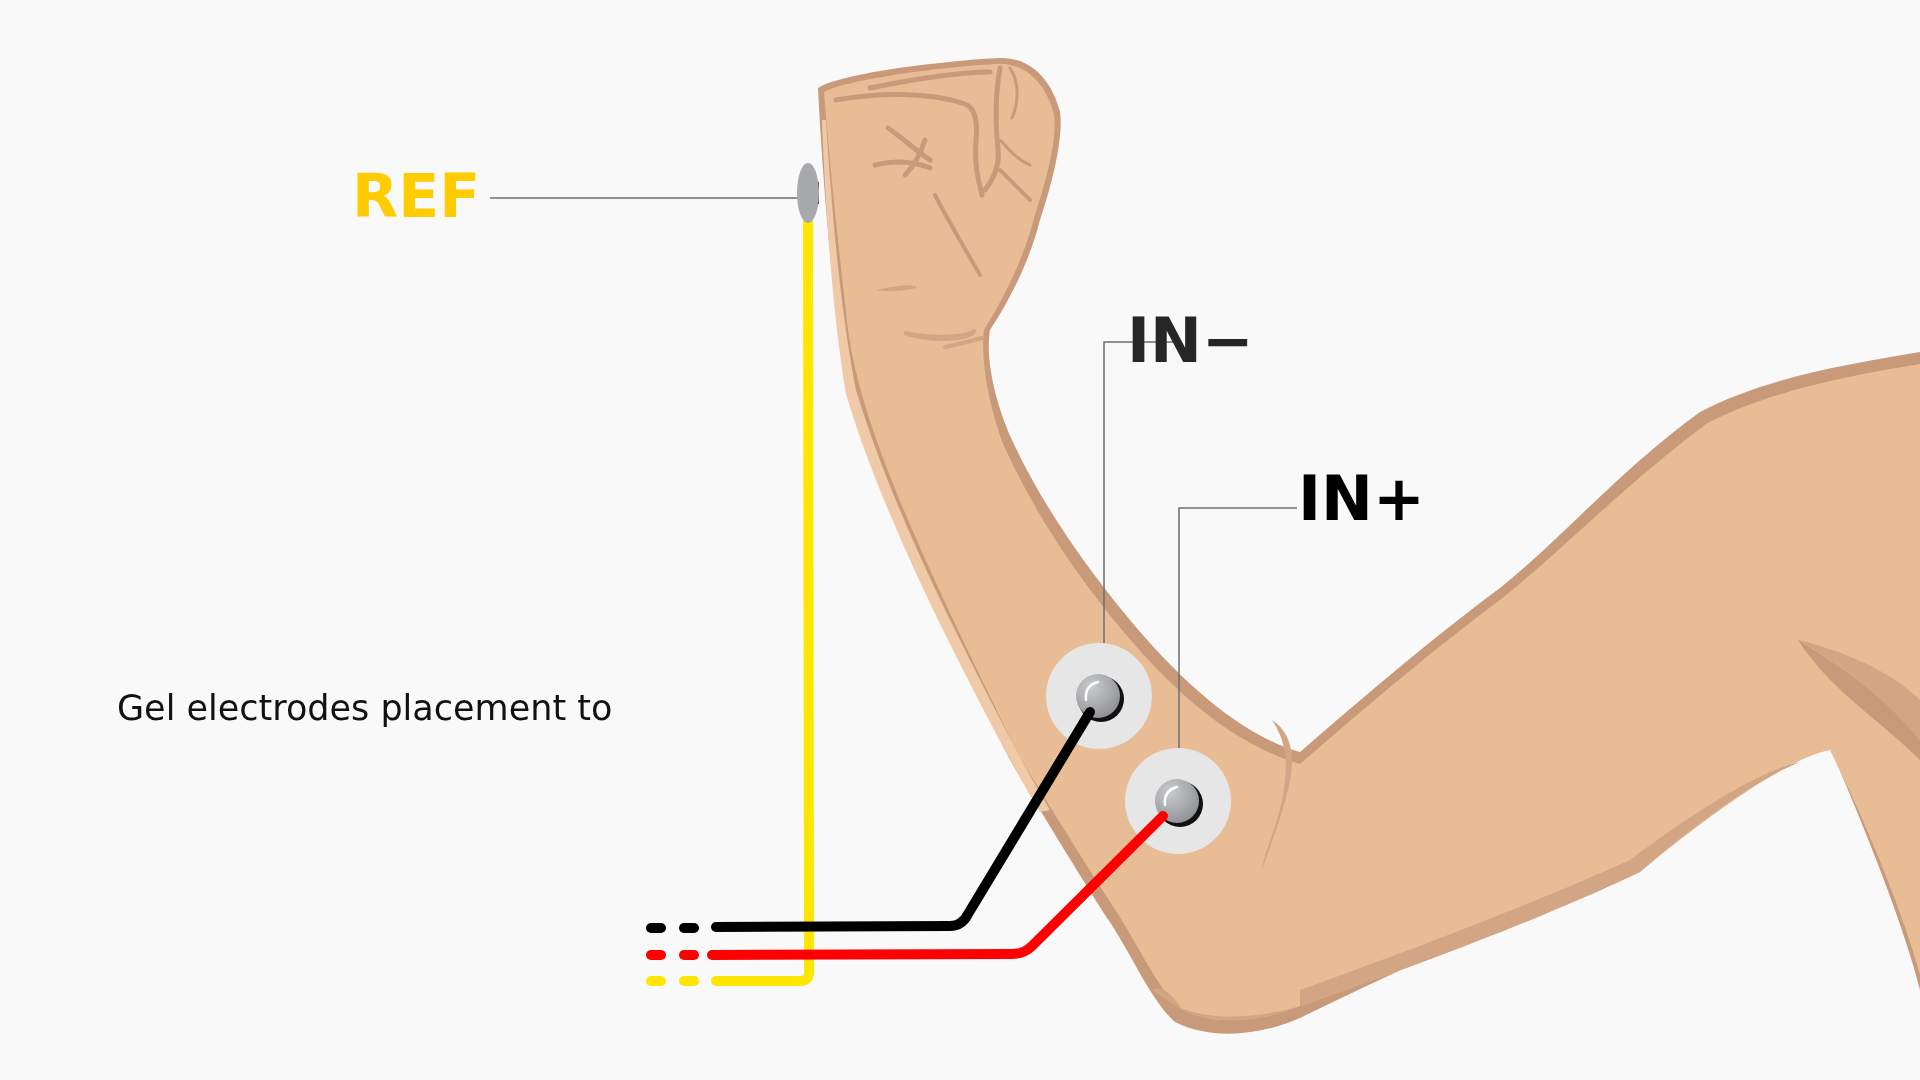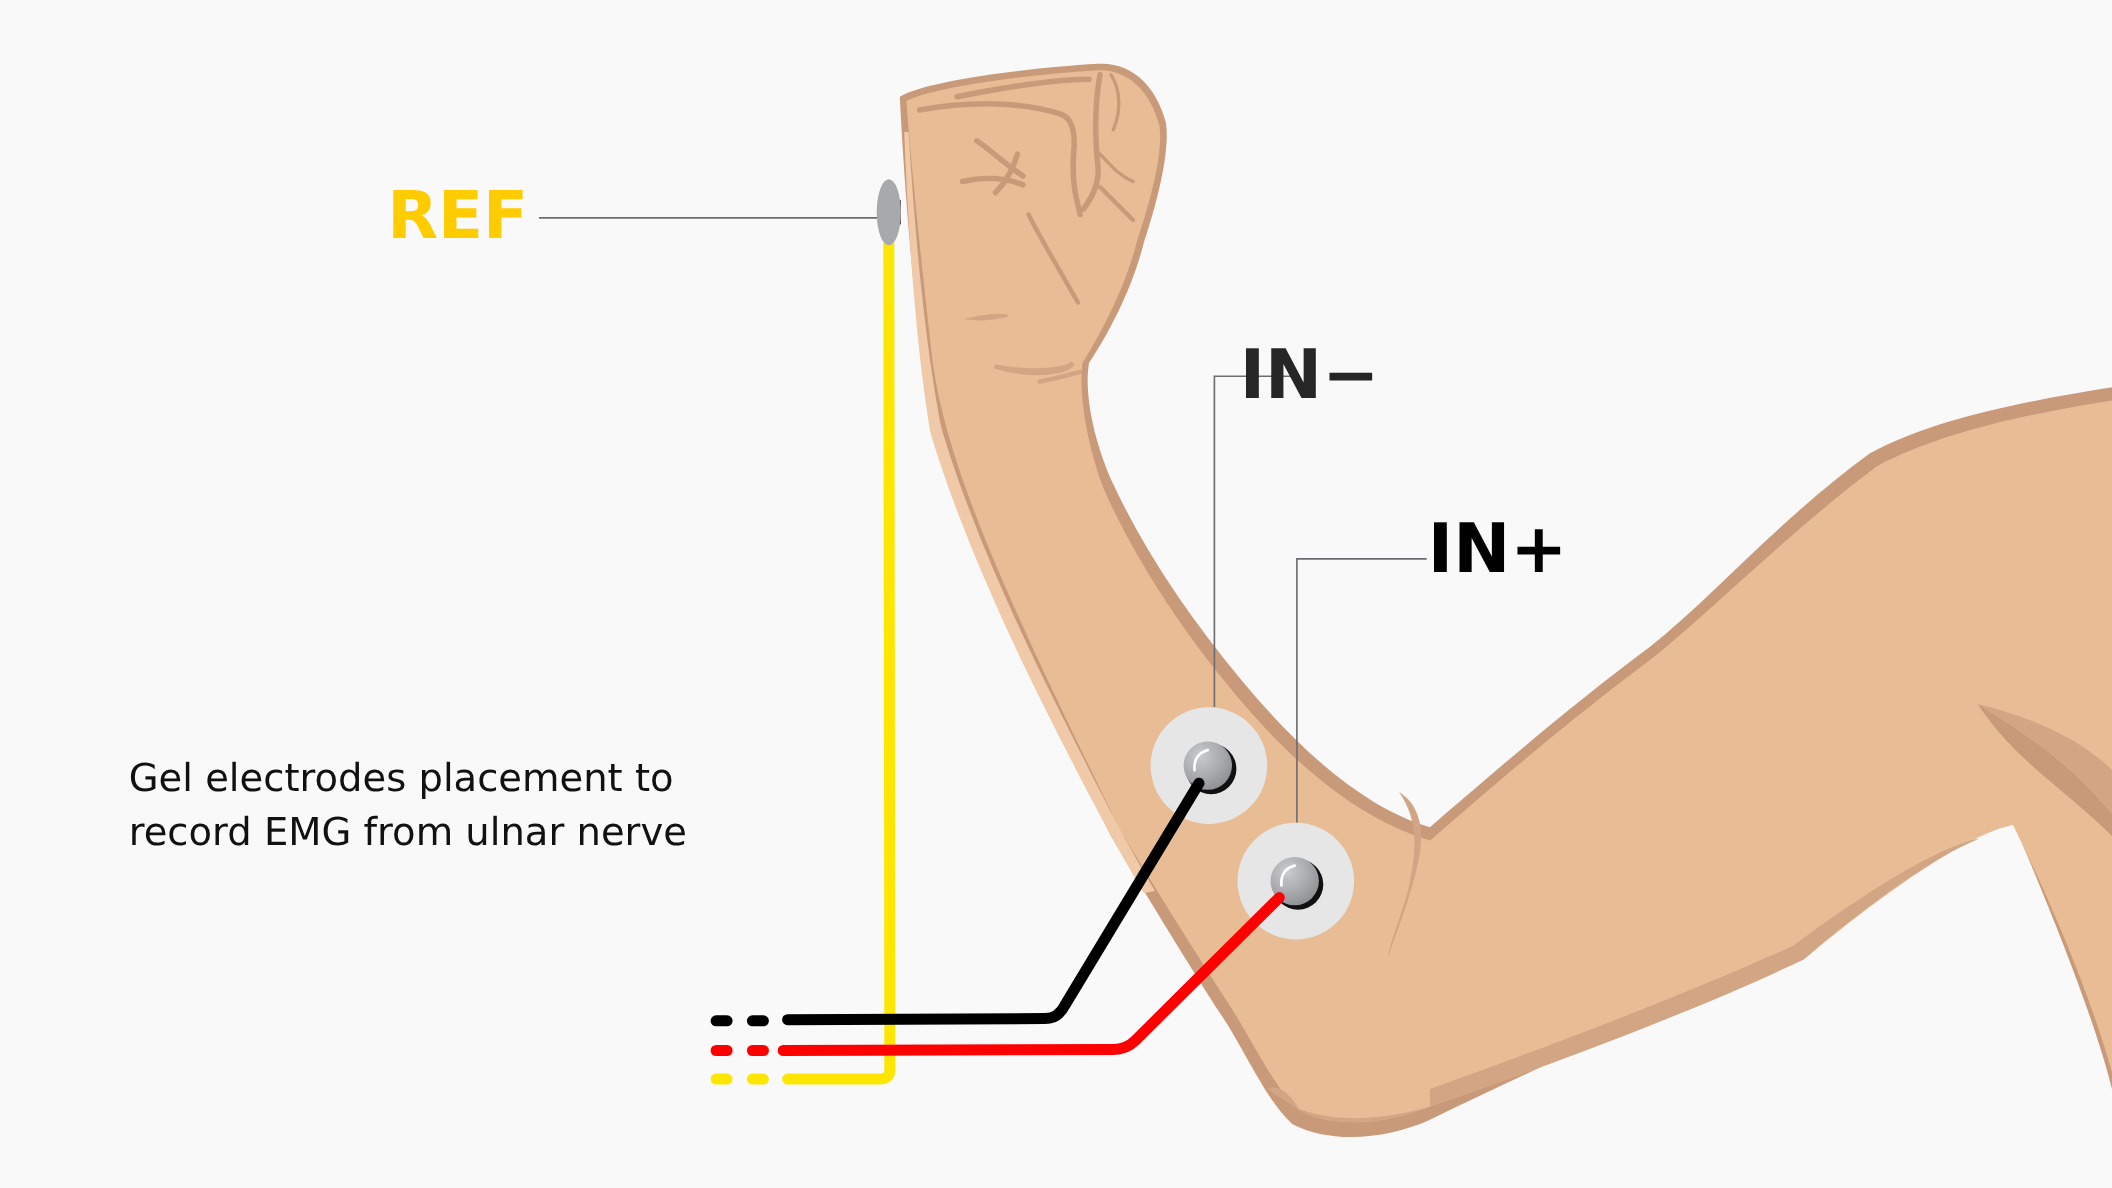--- a/index.html
+++ b/index.html
@@ -157,15 +157,14 @@
       <ellipse cx="808" cy="193" rx="11" ry="30" fill="#A7A9AC"></ellipse>
     </g>
   </svg>
 
   <div id="lbl-ref" class="label" style="color:#FFCC00">REF</div>
   <div id="lbl-inm" class="label" style="color:#262626">IN−</div>
   <div id="lbl-inp" class="label" style="color:#000000">IN+</div>
 
   <div id="caption">
     <div>Gel electrodes placement to</div>
-    <div>record EMG from ulnar nerve</div>
   </div>
 </div>
 
 </body></html>

